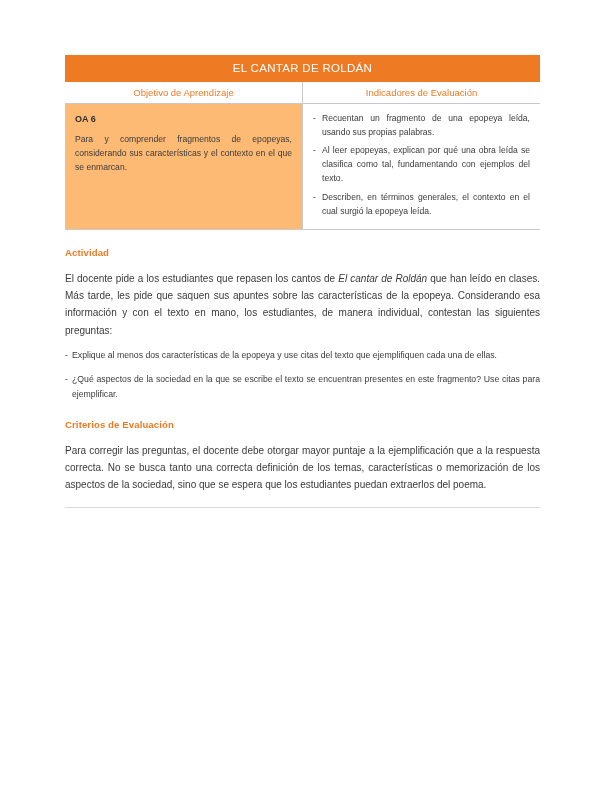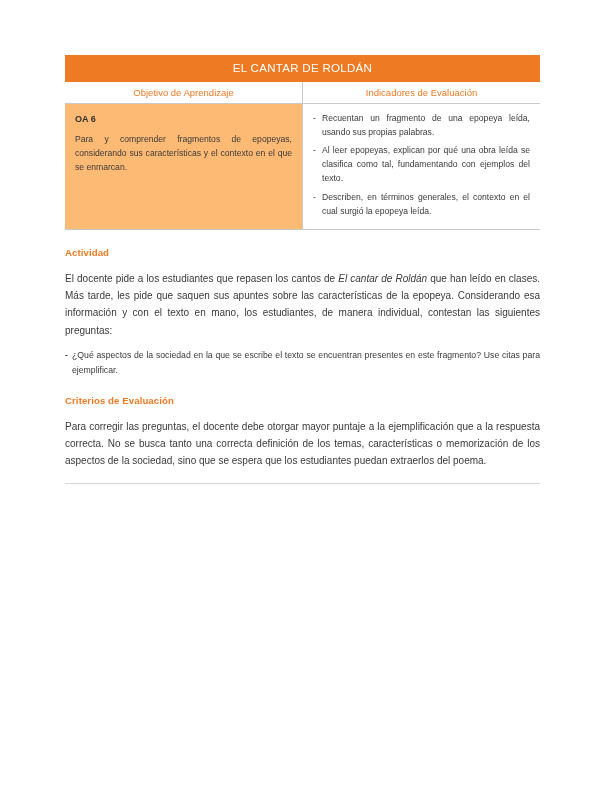--- a/index.html
+++ b/index.html
@@ -199,20 +199,21 @@
 
     <div class="section">
       <h2 class="section-title">Actividad</h2>
 
       <p class="para"><span>El docente pide a los estudiantes que repasen los cantos de </span><em>El cantar de Roldán</em><span> que han leído en clases. Más tarde, les pide que saquen sus apuntes sobre las características de la epopeya. Considerando esa información y con el texto en mano, los estudiantes, de manera individual, contestan las siguientes preguntas:</span></p>
 
 
       <ul class="q-list">
         <li>
           <span class="dash">-</span>
+          <span>Explique al menos dos características de la epopeya y use citas del texto que ejemplifiquen cada una de ellas.</span>
         </li>
         <li>
           <span class="dash">-</span>
           <span>¿Qué aspectos de la sociedad en la que se escribe el texto se encuentran presentes en este fragmento? Use citas para ejemplificar.</span>
         </li>
       </ul>
     </div>
 
     <div class="section">
       <h2 class="section-title">Criterios de Evaluación</h2>

